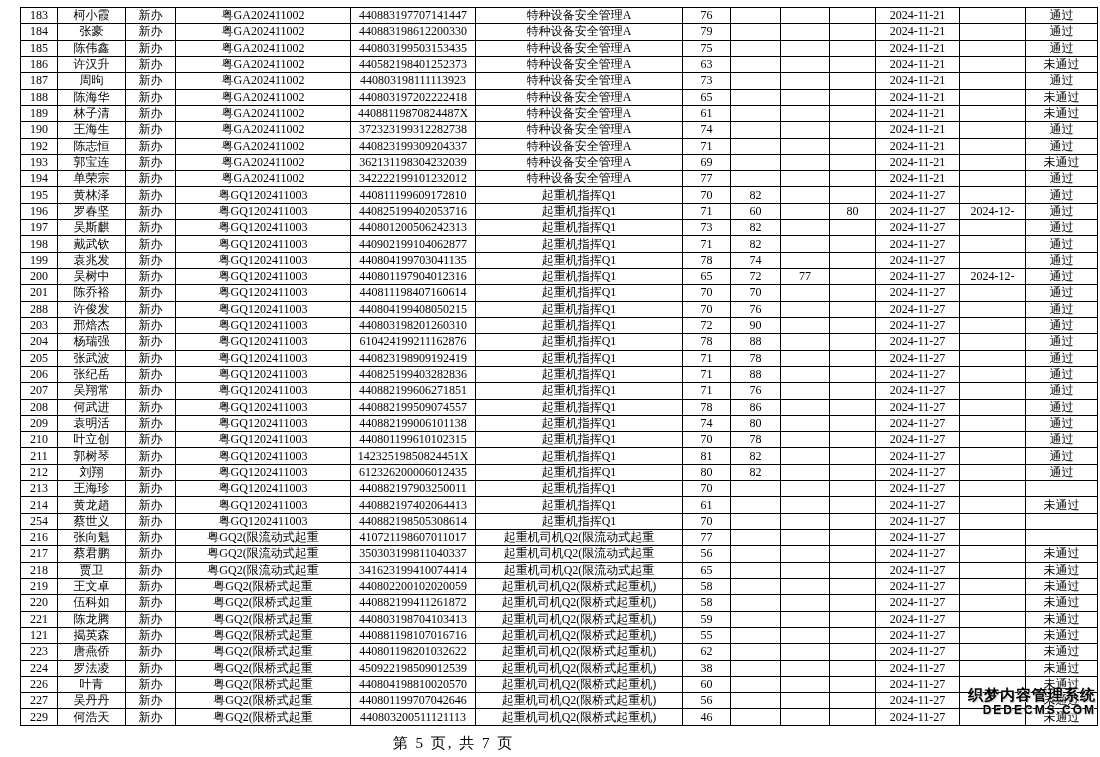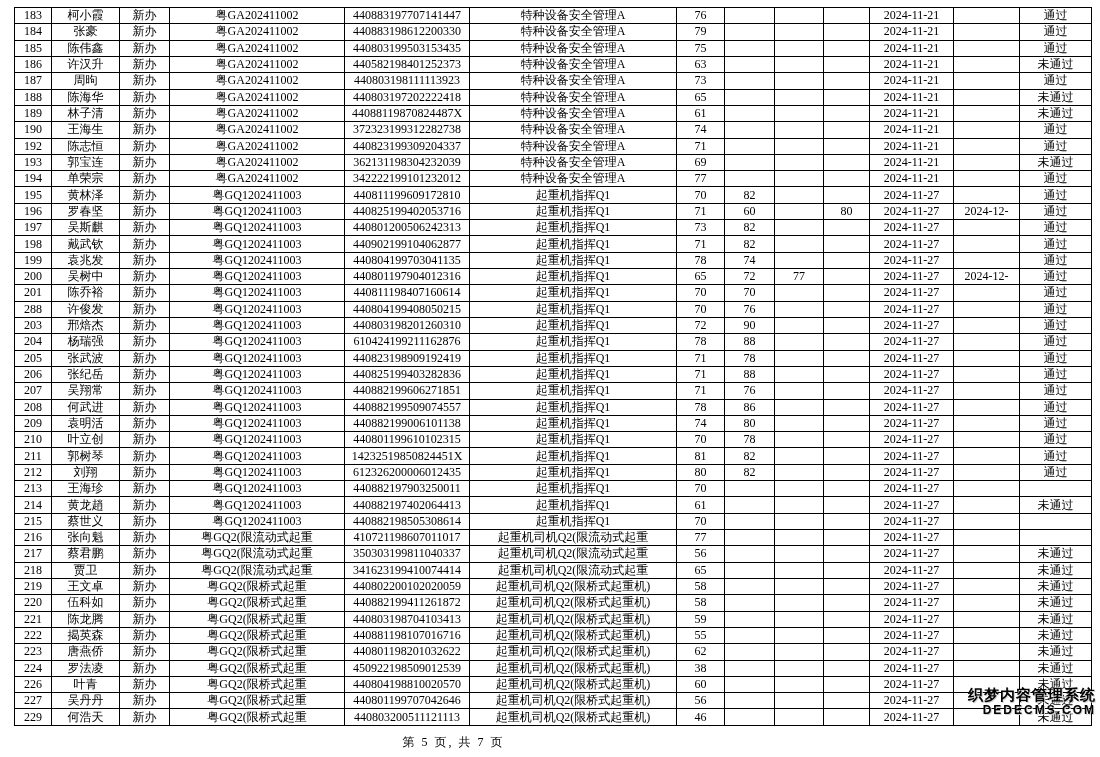--- a/index.html
+++ b/index.html
@@ -11,21 +11,21 @@
     position: relative;
     width: 1100px;
     height: 757px;
     background: #ffffff;
     overflow: hidden;
     font-family: "Liberation Serif", "DejaVu Serif", serif;
     color: #000;
   }
   table.report-table {
     position: absolute;
-    left: 14px;
+    left: 20px;
     top: 7px;
     width: 1077px;
     height: 719px;
     border-collapse: collapse;
     table-layout: fixed;
   }
   table.report-table td {
     border: 1px solid #000;
     padding: 0;
     font-size: 12px;
@@ -34,21 +34,21 @@
     vertical-align: middle;
     white-space: nowrap;
     overflow: hidden;
   }
   .page-footer {
     position: absolute;
     top: 734px;
     left: 0;
     width: 907px;
     text-align: center;
-    font-size: 12px;
+    font-size: 15px;
     letter-spacing: 2px;
     color: #000;
   }
   .watermark {
     position: absolute;
     top: 688px;
     right: 4px;
     text-align: right;
     color: #000000;
     font-weight: bold;
@@ -547,21 +547,21 @@
           <td>起重机指挥Q1</td>
           <td>61</td>
           <td></td>
           <td></td>
           <td></td>
           <td>2024-11-27</td>
           <td></td>
           <td>未通过</td>
         </tr>
         <tr>
-          <td>215</td>
+          <td>254</td>
           <td>蔡世义</td>
           <td>新办</td>
           <td>粤GQ1202411003</td>
           <td>440882198505308614</td>
           <td>起重机指挥Q1</td>
           <td>70</td>
           <td></td>
           <td></td>
           <td></td>
           <td>2024-11-27</td>
@@ -652,21 +652,21 @@
           <td>起重机司机Q2(限桥式起重机)</td>
           <td>59</td>
           <td></td>
           <td></td>
           <td></td>
           <td>2024-11-27</td>
           <td></td>
           <td>未通过</td>
         </tr>
         <tr>
-          <td>222</td>
+          <td>121</td>
           <td>揭英森</td>
           <td>新办</td>
           <td>粤GQ2(限桥式起重</td>
           <td>440881198107016716</td>
           <td>起重机司机Q2(限桥式起重机)</td>
           <td>55</td>
           <td></td>
           <td></td>
           <td></td>
           <td>2024-11-27</td>

